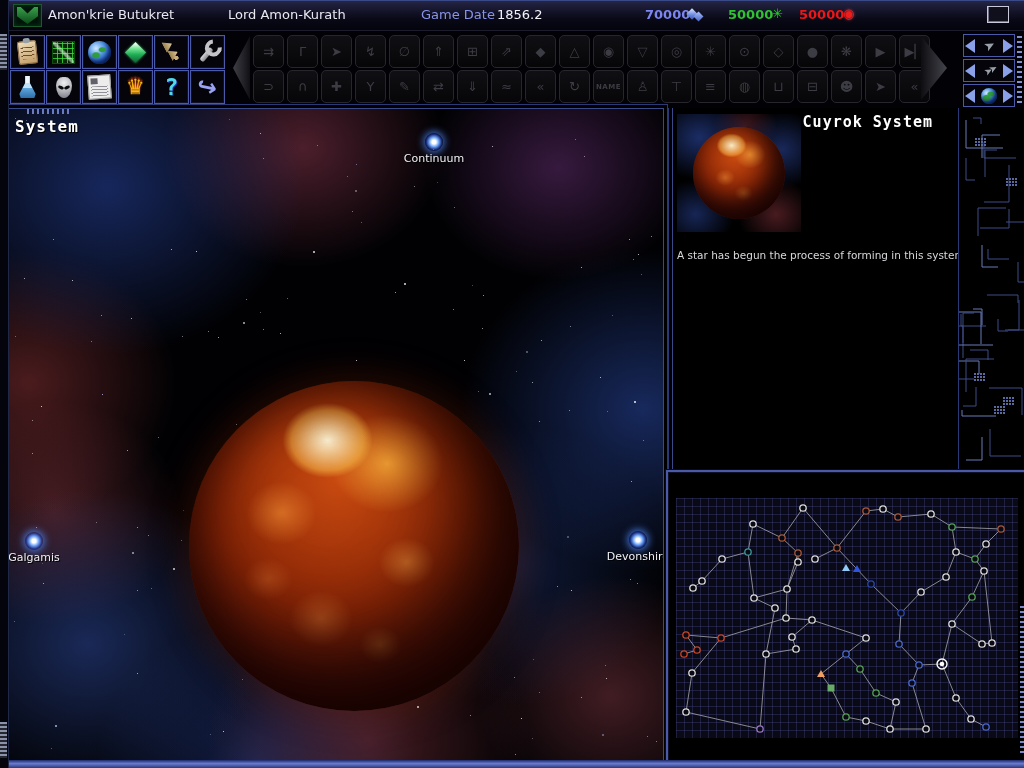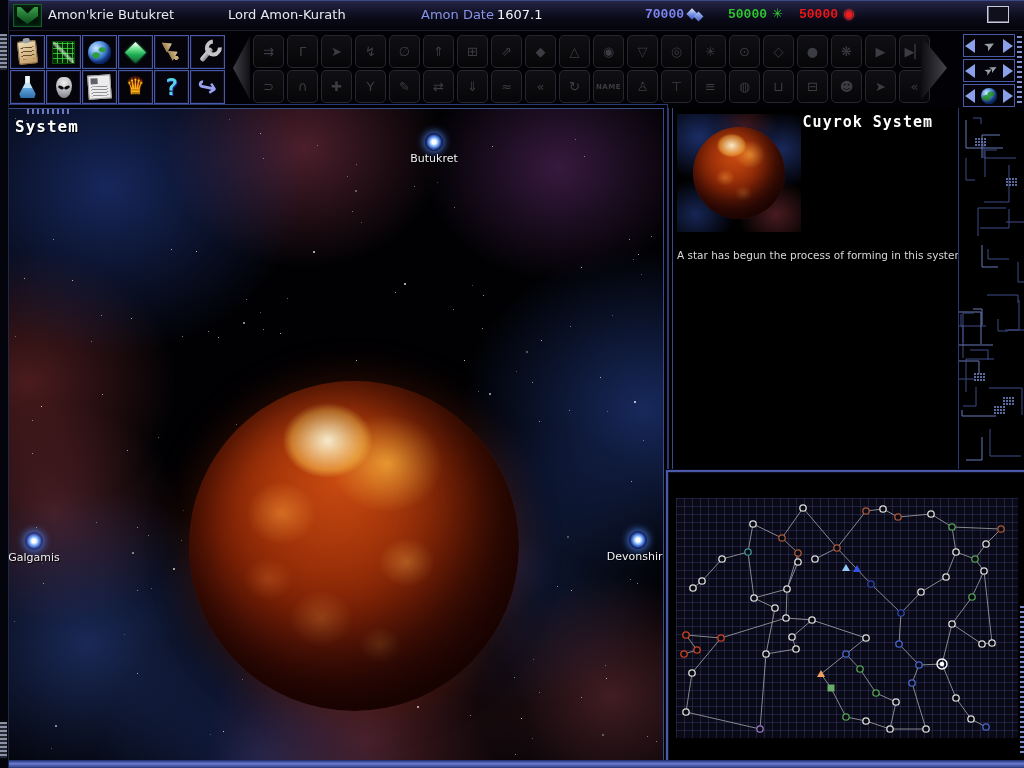--- a/index.html
+++ b/index.html
@@ -16,21 +16,21 @@
     border-bottom:1px solid #4a5aa8;box-shadow:inset 0 1px 0 #3a4a88;}
   .title-bar span{position:absolute;top:7px;font-size:13px;white-space:nowrap;}
   .flag{position:absolute;left:13px;top:4px;width:27px;height:21px;background:#02140a;border:1px solid #1a5a2a;box-shadow:inset 0 0 4px #0a3a1a;}
   .flag:after{content:"";position:absolute;left:3px;top:2px;right:3px;bottom:2px;
     background:linear-gradient(180deg,#3aa04a,#0a4a1a);
     clip-path:polygon(0 0,18% 0,50% 38%,82% 0,100% 0,100% 55%,50% 100%,0 55%);}
   .t-empire{left:48px;color:#e8e8f0;}
   .t-ruler{left:228px;color:#e8e8f0;}
   .t-datelabel{left:421px;color:#8894e8;}
   .t-dateval{left:497px;color:#f4f4fa;}
-  .res-val{font-weight:bold;font-family:Liberation Mono, monospace;}
+  .res-val{font-weight:bold;}
   .minbtn{position:absolute;left:987px;top:6px;width:20px;height:15px;border:1px solid #c8c8d8;background:#10101c;box-shadow:inset 1px -1px 0 #707088;}
 
   
   .icon-minerals{position:absolute;left:687px;top:8px;width:16px;height:14px;}
   .icon-minerals:before{content:"";position:absolute;left:1px;top:2px;width:8px;height:8px;transform:rotate(45deg);
     background:linear-gradient(135deg,#dce6ff,#6a86e0 60%,#3a56b0);}
   .icon-minerals:after{content:"";position:absolute;left:8px;top:5px;width:7px;height:7px;transform:rotate(45deg);
     background:linear-gradient(135deg,#aac0f8,#4a66c8);}
   .icon-organics{position:absolute;left:772px;top:6px;color:#2fcf2f;font-size:15px;line-height:1;}
   .icon-radioactives{position:absolute;left:843px;top:7px;color:#ef1c1c;font-size:14px;line-height:1;text-shadow:0 0 3px #f04040;}
@@ -173,22 +173,22 @@
 </style>
 </head>
 <body>
 
 <div id="screen">
 
   <div class="title-bar">
     <div class="flag"></div>
     <span class="t-empire">Amon'krie Butukret</span>
     <span class="t-ruler">Lord Amon-Kurath</span>
-    <span class="t-datelabel">Amon Date</span>
-    <span class="t-dateval">1607.1</span>
+    <span class="t-datelabel">Game Date</span>
+    <span class="t-dateval">1856.2</span>
     <span class="res-val" style="left:645px;color:#7b86f0;">70000</span>
     <i class="icon-minerals"></i>
     <span class="res-val" style="left:728px;color:#2fc42f;">50000</span>
     <span class="icon-organics">✳</span>
     <span class="res-val" style="left:799px;color:#ee1616;">50000</span>
     <span class="icon-radioactives">◉</span>
     <div class="minbtn"></div>
   </div>
 
   <div class="toolbar">
@@ -436,21 +436,21 @@
         <div class="sdot" style="left: 201px; top: 625px; width: 1px; height: 1px; background: rgb(255, 255, 255); opacity: 0.37;"></div>
         <div class="sdot" style="left: 17px; top: 11px; width: 1px; height: 1px; background: rgb(188, 208, 255); opacity: 0.51;"></div>
         <div class="sdot" style="left: 566px; top: 30px; width: 1px; height: 1px; background: rgb(255, 255, 255); opacity: 0.51;"></div>
         <div class="sdot" style="left: 395px; top: 174px; width: 2px; height: 2px; background: rgb(255, 255, 255); opacity: 0.88;"></div>
         <div class="sdot" style="left: 506px; top: 645px; width: 1px; height: 1px; background: rgb(255, 255, 255); opacity: 0.66;"></div>
         <div class="sdot" style="left: 220px; top: 10px; width: 1px; height: 1px; background: rgb(255, 255, 255); opacity: 0.38;"></div>
       </div>
     <div class="forming-star"></div>
     <div id="system-stars">
         <div class="star-dot" style="left: 416px; top: 24px;"></div>
-        <div class="star-label" style="left: 425px; top: 43px;">Butukret</div>
+        <div class="star-label" style="left: 425px; top: 43px;">Continuum</div>
         <div class="star-dot" style="left: 16px; top: 423px;"></div>
         <div class="star-label" style="left: 25px; top: 442px;">Galgamis</div>
         <div class="star-dot" style="left: 620px; top: 422px;"></div>
         <div class="star-label" style="left: 629px; top: 441px;">Devonshire</div>
       </div>
     <div class="ruler-marks"></div>
     <div class="system-label">System</div>
   </div>
 
   <div class="info-panel">

